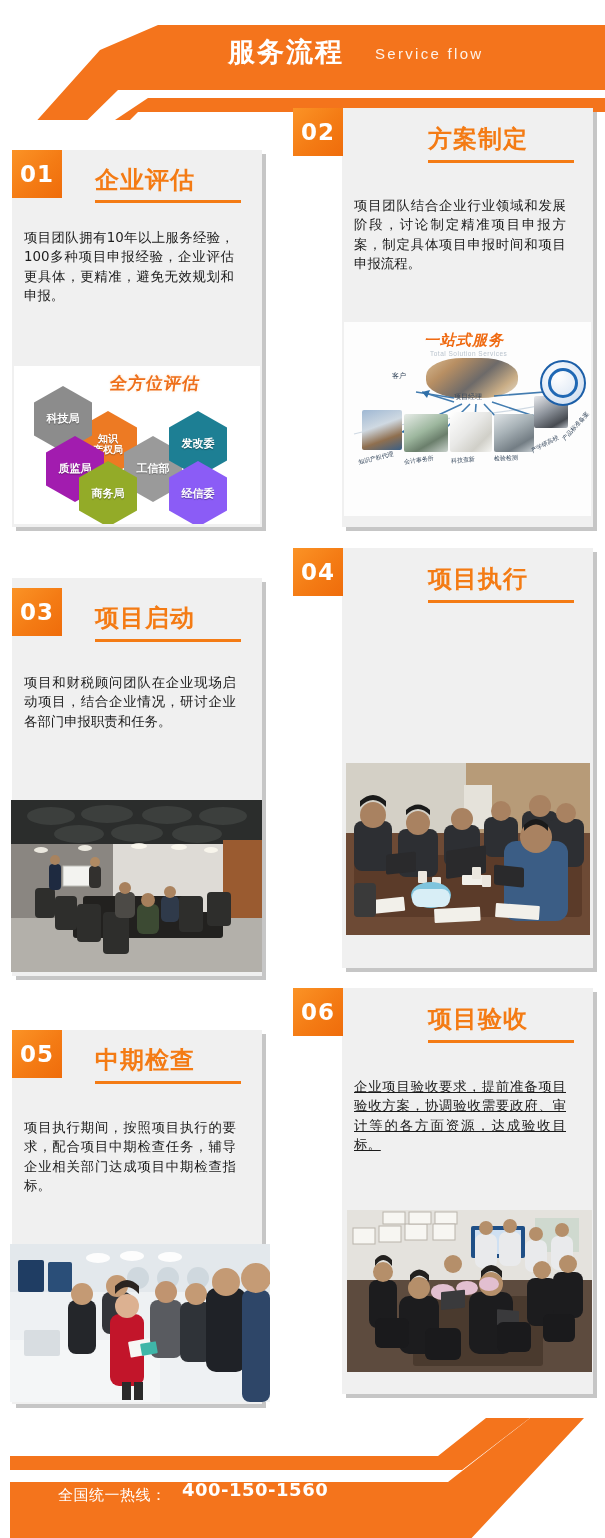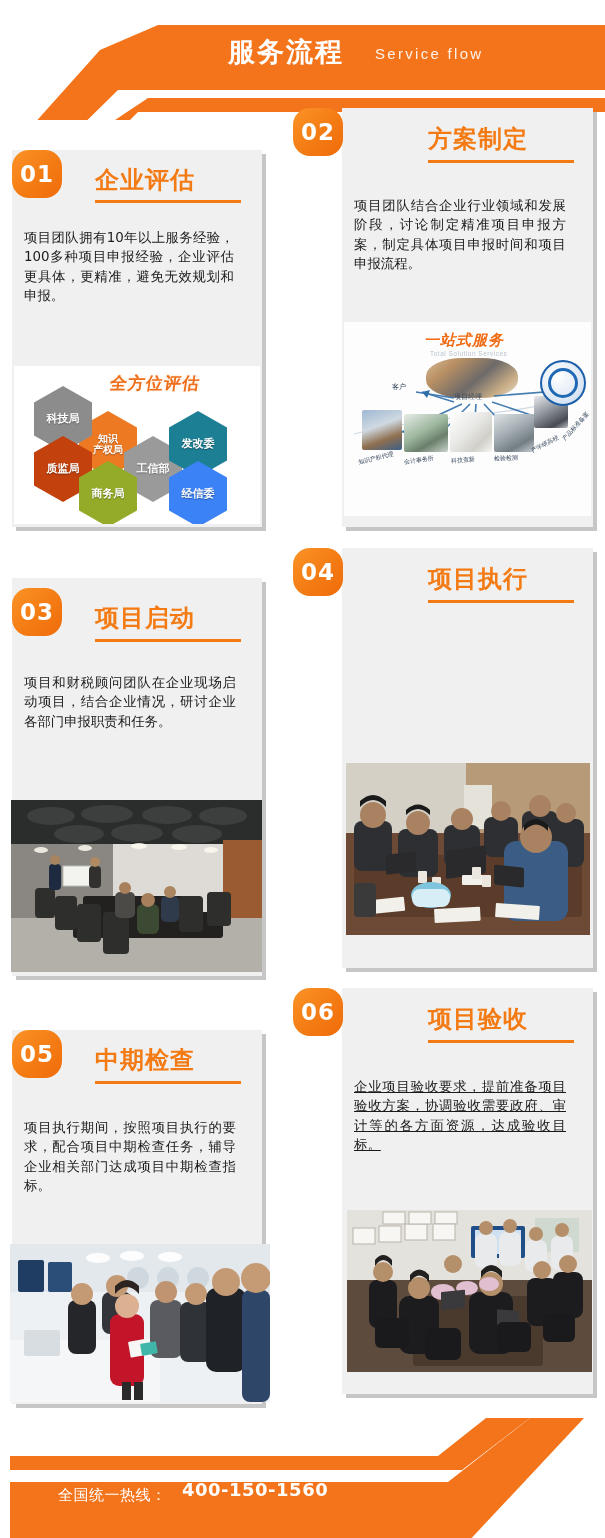--- a/index.html
+++ b/index.html
@@ -26,21 +26,21 @@
     font-family: "Liberation Sans", sans-serif;
   }
 
   
   .card { position: absolute; background: #f0f0f0; box-shadow: 4px 4px 0 0 #c6c6c6; }
   .badge {
     position: absolute; width: 50px; height: 48px;
     background: linear-gradient(135deg, #fb9326 0%, #f47b14 55%, #ef6c0b 100%);
     color: #fff; font-size: 23px; font-weight: bold;
     display: flex; align-items: center; justify-content: center;
-    letter-spacing: 1px; font-family: "DejaVu Sans", sans-serif; border-radius: 17px;
+    letter-spacing: 1px; font-family: "DejaVu Sans", sans-serif;
   }
   .card-title {
     position: absolute; font-size: 24px; font-weight: bold; color: #f47b14;
     letter-spacing: 1px; line-height: 1;
     font-family: "DejaVu Sans", "Liberation Sans", sans-serif;
     white-space: nowrap;
   }
   .title-rule { position: absolute; height: 3px; background: #f47b14; }
   .card-body {
     position: absolute; font-size: 13.4px; color: #1b1b1b; line-height: 1.44;
@@ -126,25 +126,25 @@
     <span>01</span>
   </div>
   <div class="card-title" style="left:95px; top:168px;">企业评估</div>
   <div class="title-rule" style="left:95px; top:200px; width:146px;"></div>
   <div class="card-body" style="left:24px; top:228px; width:210px;">项目团队拥有10年以上服务经验，100多种项目申报经验，企业评估更具体，更精准，避免无效规划和申报。</div>
 
   <div class="hexfig" style="left:14px; top:366px; width:246px; height:158px;">
     <div class="hx-title" style="left:96px; top:6px;">全方位评估</div>
     <div class="hex" style="left:65px; top:45px;  background:#ed7a23; font-size:10px;">知识<br>产权局</div>
     <div class="hex" style="left:20px; top:20px;  background:#8c8c8c;">科技局</div>
-    <div class="hex" style="left:20px; top:70px;  background:#c2410c;">质监局</div>
+    <div class="hex" style="left:32px; top:70px;  background:#a21caf;">质监局</div>
     <div class="hex" style="left:110px; top:70px; background:#9a9a9a;">工信部</div>
     <div class="hex" style="left:65px; top:95px;  background:#93ab28;">商务局</div>
     <div class="hex" style="left:155px; top:45px; background:#1d7f94;">发改委</div>
-    <div class="hex" style="left:155px; top:95px; background:#3b82f6;">经信委</div>
+    <div class="hex" style="left:155px; top:95px; background:#8b5cf6;">经信委</div>
   </div>
 
   <div class="card" style="left:342px; top:108px; width:251px; height:419px;">
   </div>
   <div class="badge" style="left:293px; top:108px;">
     <span>02</span>
   </div>
   <div class="card-title" style="left:428px; top:127px;">方案制定</div>
   <div class="title-rule" style="left:428px; top:160px; width:146px;"></div>
   <div class="card-body" style="left:354px; top:196px; width:212px;">项目团队结合企业行业领域和发展阶段，讨论制定精准项目申报方案，制定具体项目申报时间和项目申报流程。</div>
@@ -172,21 +172,21 @@
         <polygon points="58,110 66,104 64,113"></polygon>
           <polygon points="96,112 102,104 104,113"></polygon>
         <polygon points="130,112 126,104 134,104"></polygon>
           <polygon points="168,112 162,104 172,106"></polygon>
         <polygon points="196,96 188,92 192,102"></polygon>
           <polygon points="226,68 218,66 221,74"></polygon>
         <polygon points="78,70 86,68 83,76"></polygon>
       </g>
     </svg>
 
-    <div class="os-lab" style="left:48px; top:60px; font-size:7px;">客户</div>
+    <div class="os-lab" style="left:48px; top:49px; font-size:7px;">客户</div>
     <div class="os-lab" style="left:110px; top:70px; font-size:7px;">项目经理</div>
 
     <div class="os-node" style="left:18px; top:88px; width:40px; height:40px;
                 background:linear-gradient(160deg,#9fb8d3 0%,#cfd9e2 40%,#8f6f4f 70%,#3a5f86 100%);"></div>
     <div class="os-node" style="left:60px; top:92px; width:44px; height:38px;
                 background:linear-gradient(150deg,#e7ece8 0%,#9db79e 45%,#6b7f6c 70%,#c9d2cc 100%);"></div>
     <div class="os-node" style="left:106px; top:90px; width:42px; height:40px;
                 background:linear-gradient(135deg,#ffffff 0%,#e8e8e6 45%,#d0cfc8 75%,#f5f5f2 100%);"></div>
     <div class="os-node" style="left:150px; top:92px; width:40px; height:38px;
                 background:linear-gradient(150deg,#dfe4e7 0%,#a8b2b7 40%,#737d84 75%,#cbd2d6 100%);"></div>

